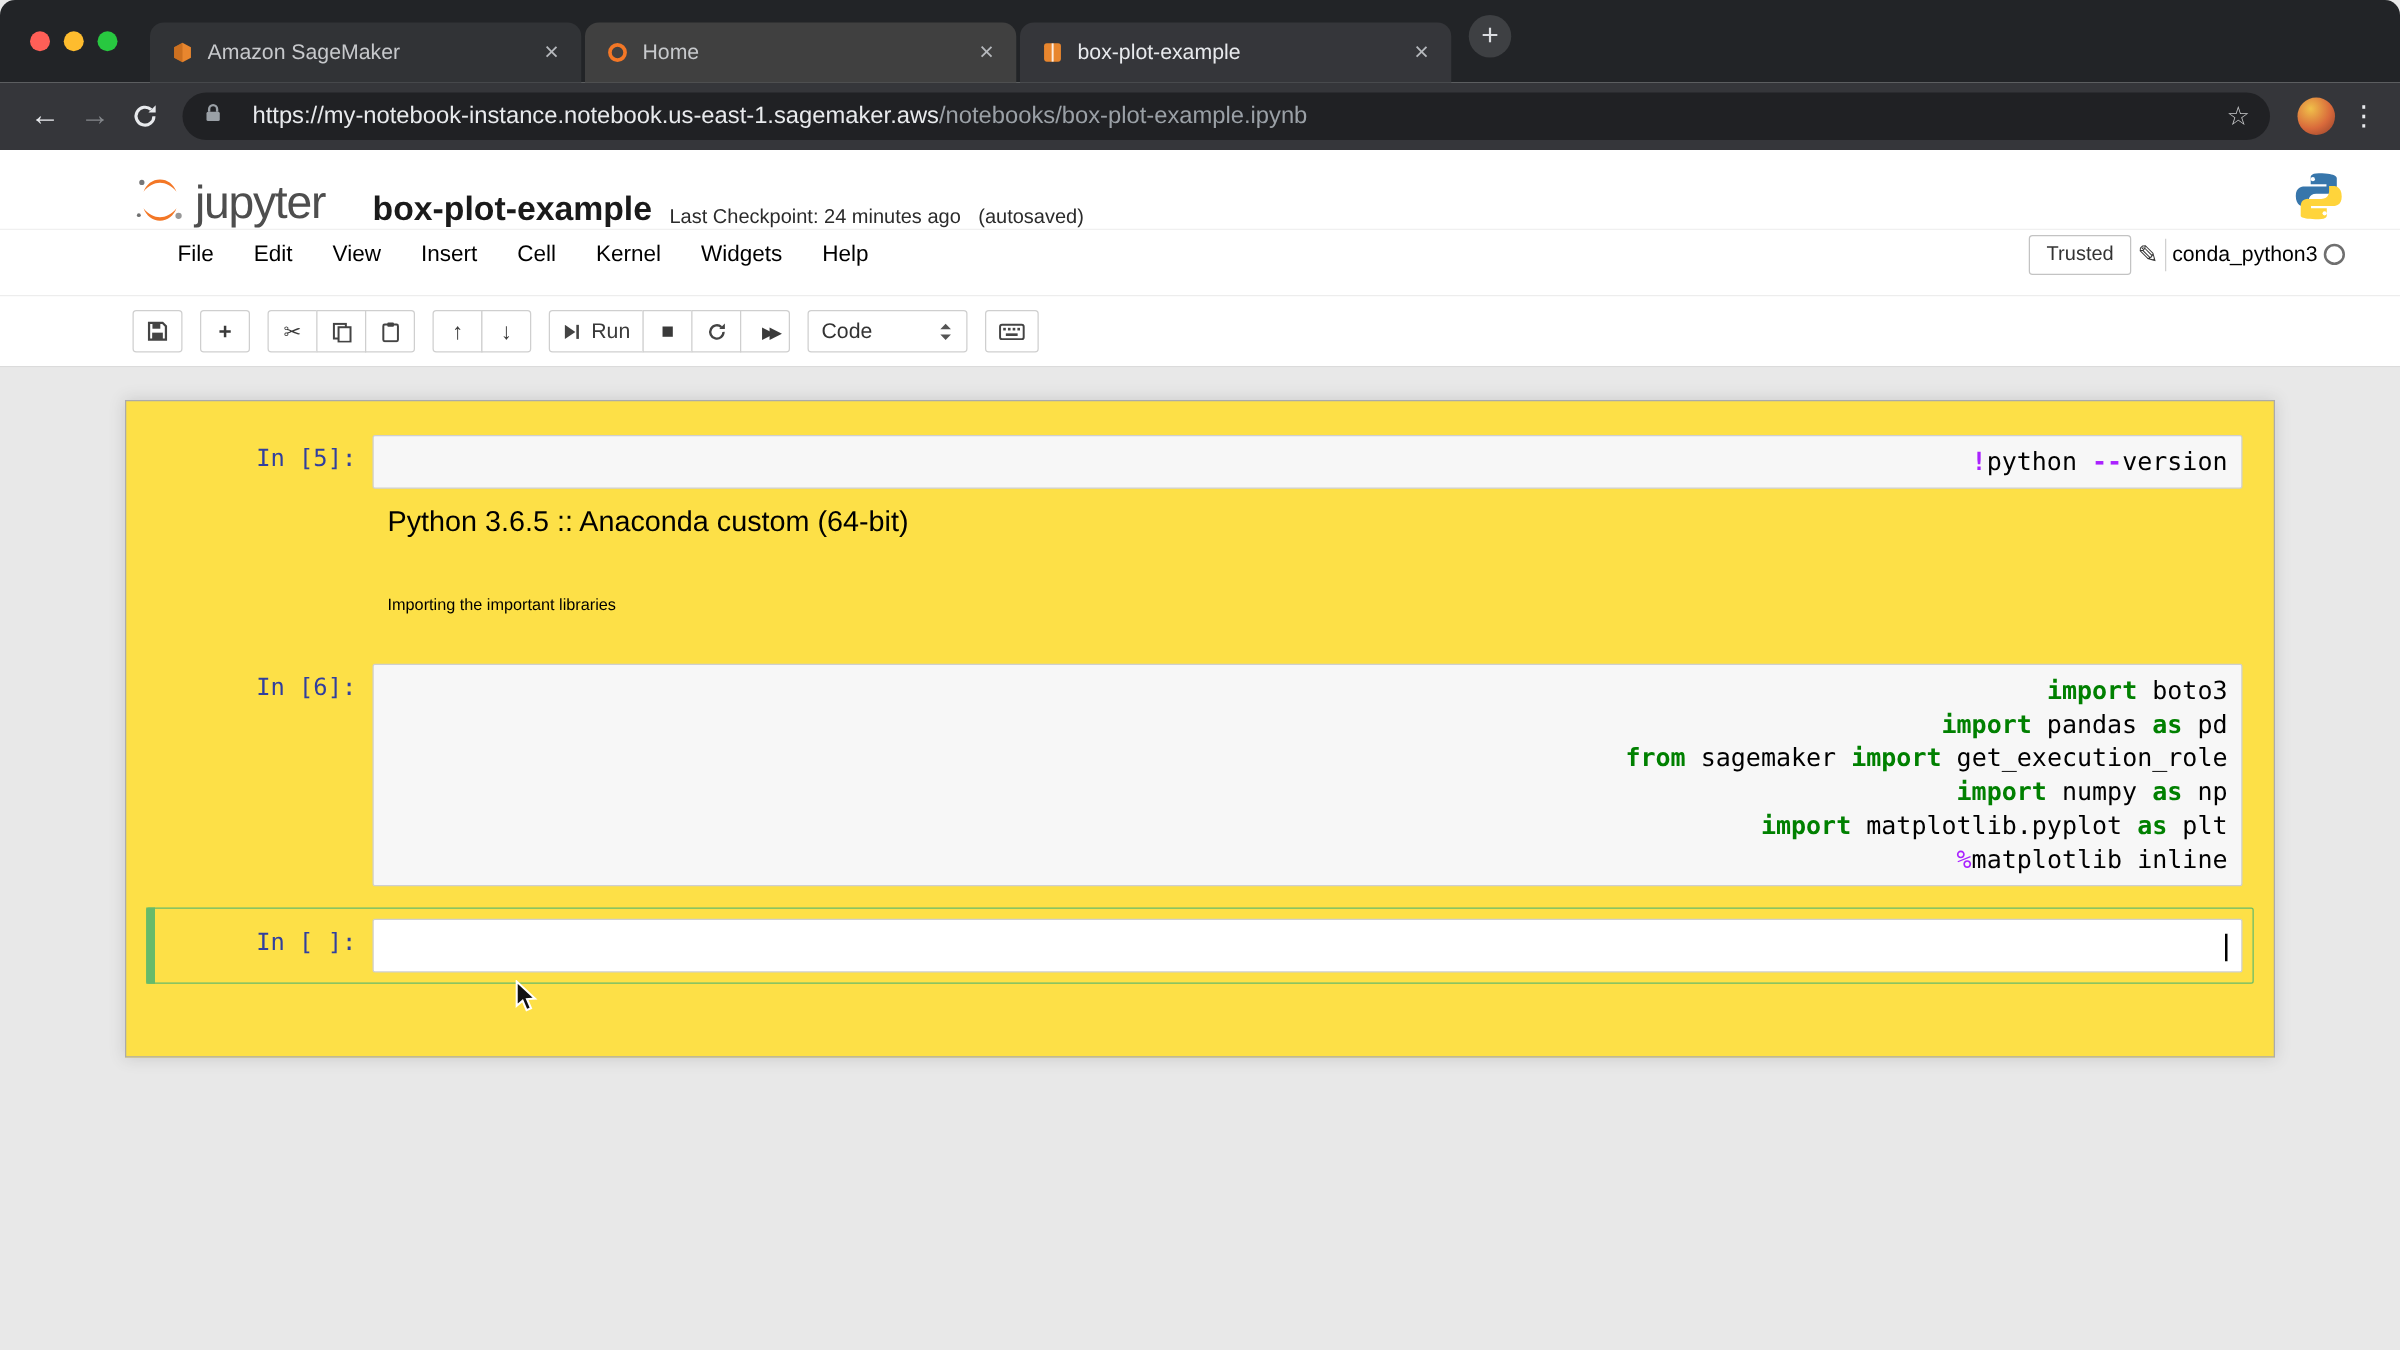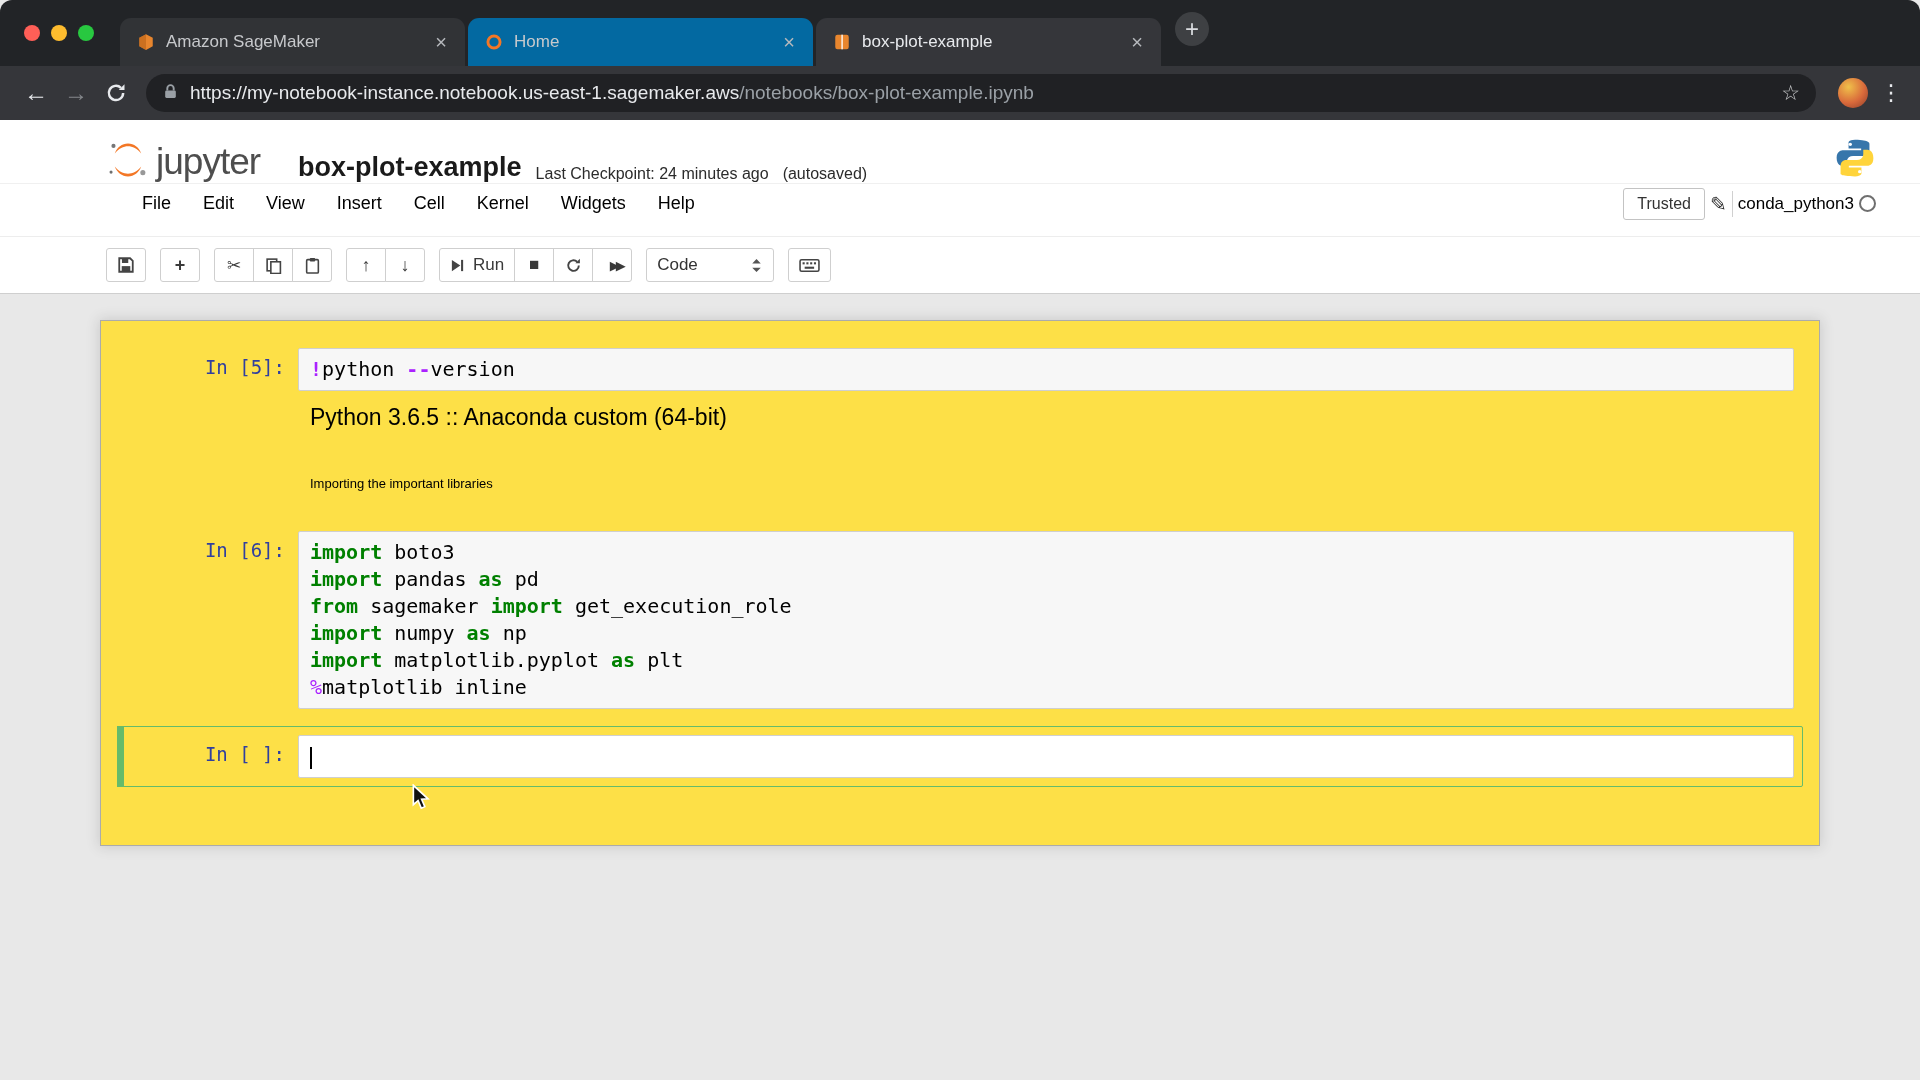--- a/index.html
+++ b/index.html
@@ -15,33 +15,33 @@
 
   
   .tabstrip{height:66px;background:#222427;display:flex;align-items:flex-end;border-radius:12px 12px 0 0;}
   .traffic{display:flex;gap:11px;padding:0 26px 0 24px;align-self:center;}
   .light{width:16px;height:16px;border-radius:50%;display:inline-block;}
   .light.red{background:#ff5f57}.light.yellow{background:#febc2e}.light.green{background:#28c840}
   .tabs{display:flex;align-items:flex-end;gap:3px;}
   .tab{width:345px;height:48px;display:flex;align-items:center;gap:11px;padding:0 14px 0 16px;
     border-radius:11px 11px 0 0;color:#c7c9cc;font-size:17px;}
   .tab.t1{background:#313336;}
-  .tab.t2{background:#0369a1;}
+  .tab.t2{background:#404040;}
   .tab.active{background:#35363a;color:#e8eaed;}
   .tab-label{flex:1;white-space:nowrap;overflow:hidden;text-overflow:ellipsis;}
   .tab-close{font-size:20px;color:#b6b9bd;padding:0 4px;cursor:default;}
   .favicon{width:19px;height:19px;flex:none;display:flex;align-items:center;justify-content:center;}
   .newtab{width:34px;height:34px;border-radius:50%;background:#3e4043;color:#dadce0;border:none;
     font-size:24px;line-height:30px;margin:0 0 8px 14px;align-self:center;text-align:center;}
   .addressbar{height:54px;background:#35363a;display:flex;align-items:center;padding:0 16px;}
   .nav-btn{width:40px;height:40px;display:flex;align-items:center;justify-content:center;
     color:#e8eaed;font-size:24px;border-radius:50%;}
   .nav-btn.dim{color:#84878b;}
   .omnibox{flex:1;height:38px;background:#202124;border-radius:19px;display:flex;align-items:center;
-    padding:0 16px;gap:11px;margin:0 12px 0 10px;}
+    padding:0 16px;gap:23px;margin:0 12px 0 10px;}
   .url{font-size:19px;color:#e8eaed;white-space:nowrap;overflow:hidden;}
   .url .sec{color:#9aa0a6;}
   .star{margin-left:auto;font-size:21px;color:#c8c9cb;}
   .avatar{width:30px;height:30px;border-radius:50%;flex:none;margin:0 10px;
     background:radial-gradient(circle at 35% 30%,#f0c04a 0%,#d96a3b 55%,#8c3d2a 100%);}
   .dots{color:#e8eaed;font-size:22px;width:26px;text-align:center;}
 
   
   .jpage{background:#fff;}
   .jheader{height:64px;display:flex;align-items:flex-end;padding:0 44px 0 106px;border-bottom:1px solid #f0f0f0;}
@@ -81,21 +81,21 @@
     box-shadow:0 0 12px 1px rgba(87,87,87,.2);padding:18px 16px 50px;}
   .cell{border:1px solid transparent;border-radius:2px;padding:8px;position:relative;margin-bottom:8px;}
   .cell.selected-edit{border-color:var(--sel-green);}
   .cell.selected-edit::before{content:"";position:absolute;left:-1px;top:-1px;bottom:-1px;width:7px;background:var(--sel-green);}
   .cell-row{display:flex;}
   .prompt{width:172px;flex:none;padding:8px 13px 0 0;text-align:right;
     font-family:"DejaVu Sans Mono",monospace;font-size:19px;color:var(--prompt-blue);}
   .input-area{flex:1;border:1px solid #cfcfcf;border-radius:2px;background:#f7f7f7;
     padding:7px 11px;font-family:"DejaVu Sans Mono",monospace;font-size:20px;line-height:27px;color:#000;}
   .input-area.editing{background:#fff;}
-  .code-line{min-height:27px;white-space:pre;}
+  .code-line{min-height:27px;white-space:pre;text-align:right;}
   .tok-kw{color:var(--kw-green);font-weight:bold;}
   .tok-op{color:var(--op-purple);font-weight:bold;}
   .tok-magic{color:var(--op-purple);}
   .output-row{display:flex;padding:10px 0 4px;}
   .output-text{font-family:Liberation Sans, sans-serif;font-size:23px;line-height:25px;padding:4px 12px;color:#000;}
   .markdown-cell .md-text{margin-left:172px;padding:12px 12px 14px;font-size:13px;color:#000;}
   .cursor-bar{display:inline-block;width:2px;height:22px;background:#000;vertical-align:middle;}
 
   .mouse-pointer{position:fixed;left:408px;top:784px;z-index:99;}
 </style>

